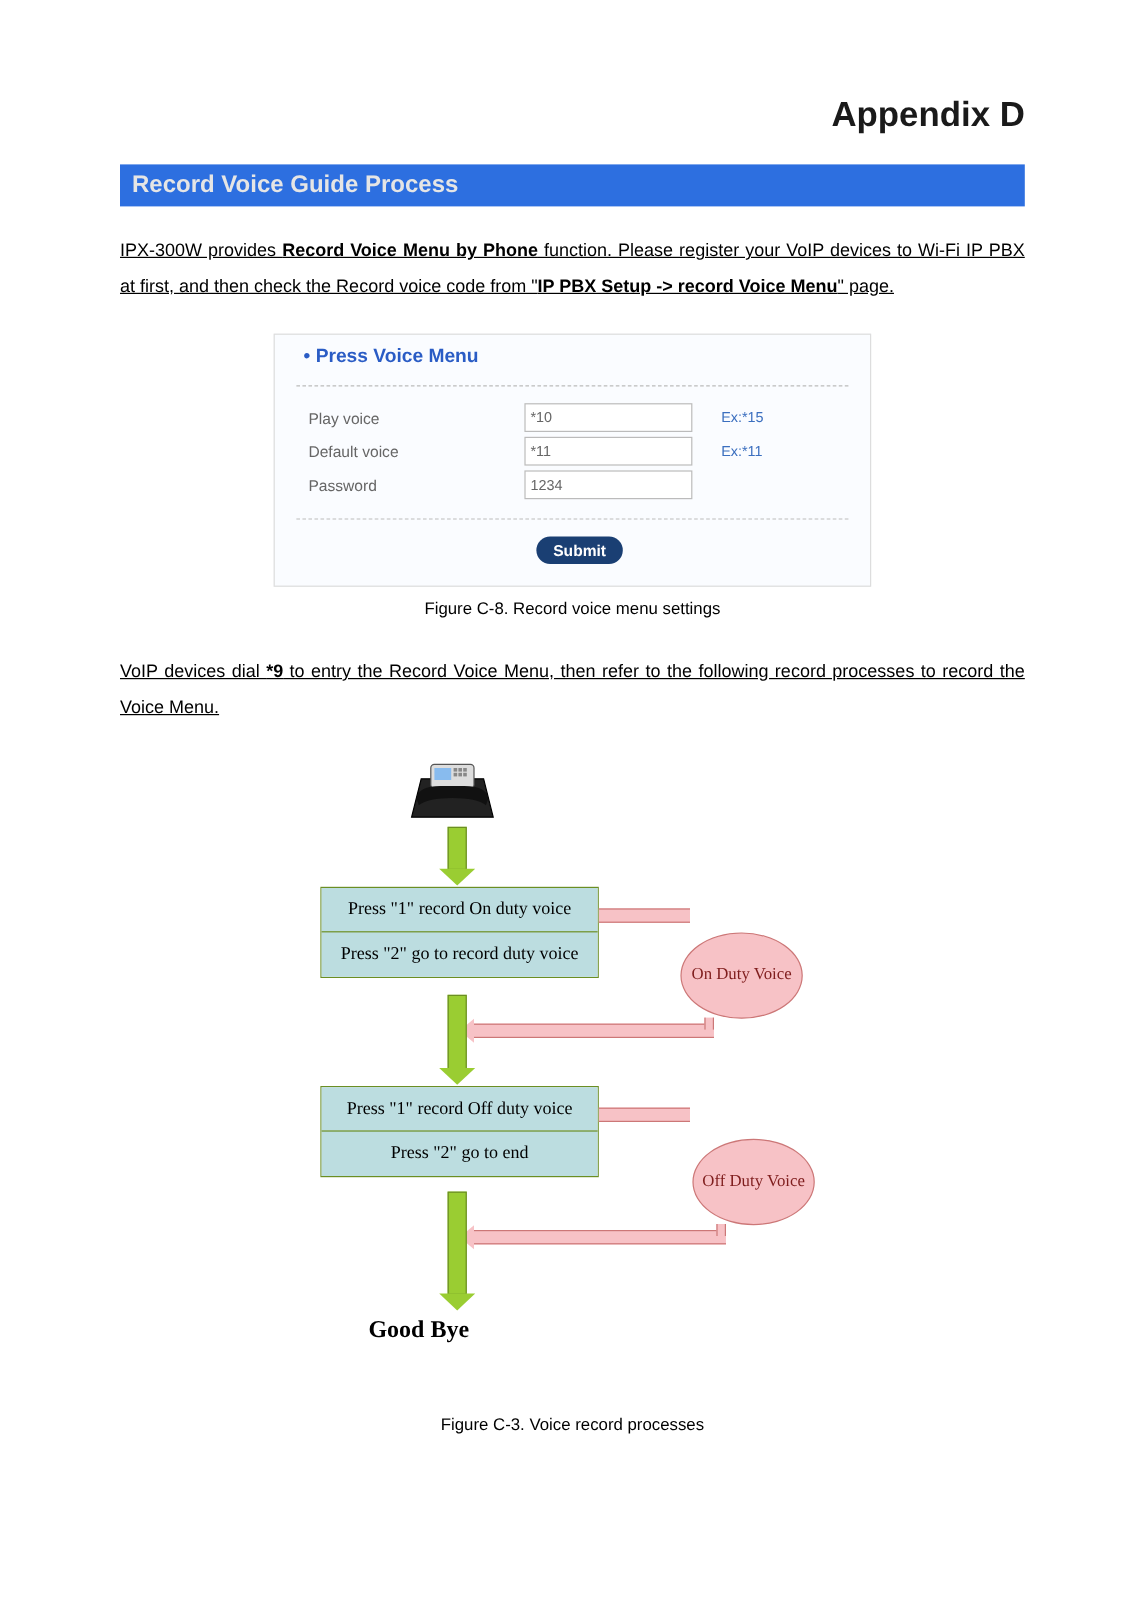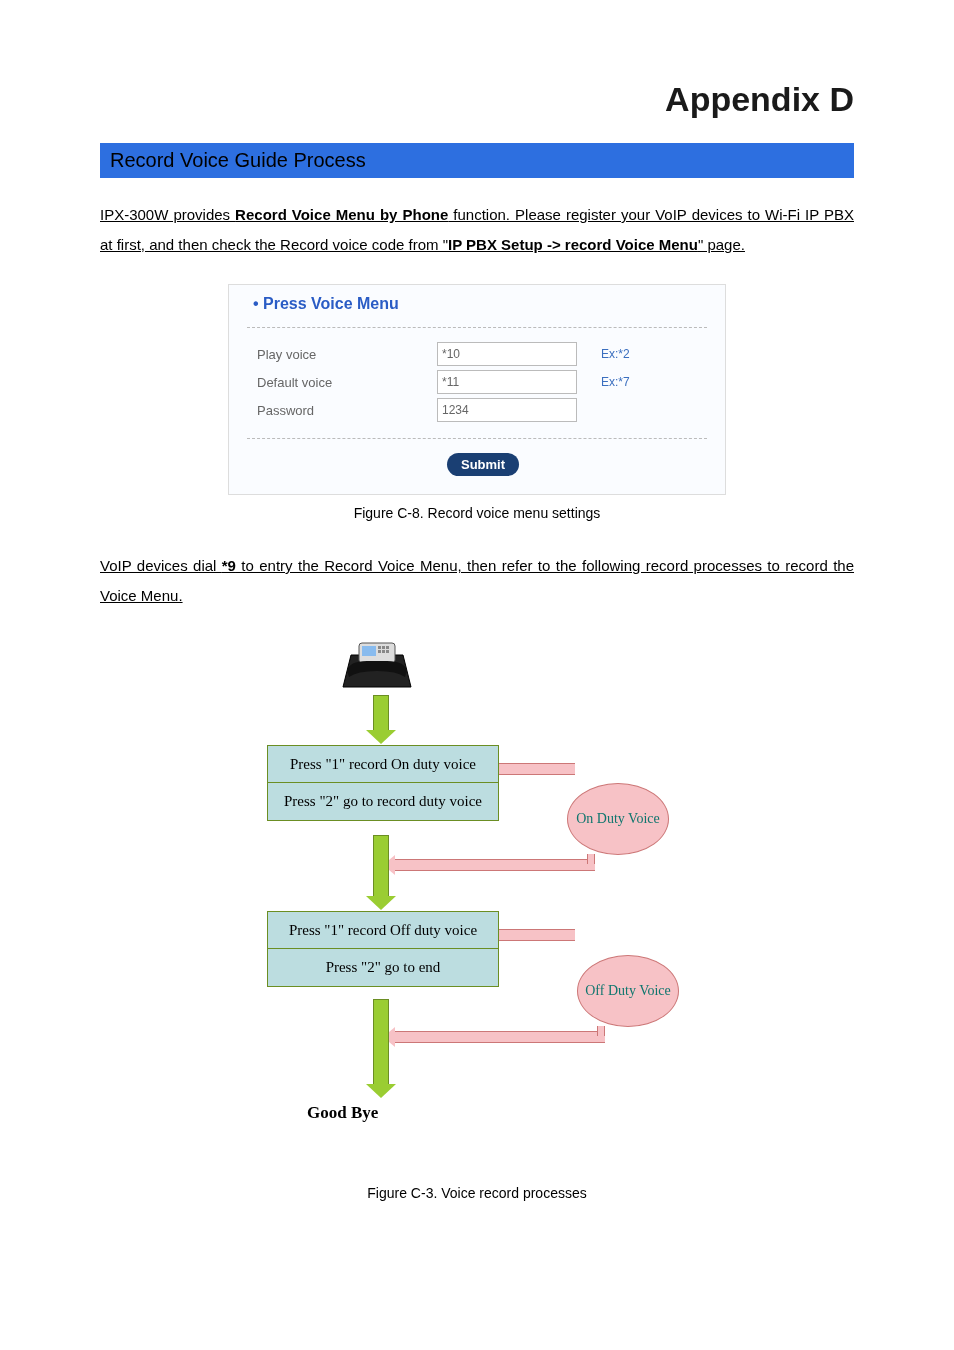--- a/index.html
+++ b/index.html
@@ -8,30 +8,30 @@
     background: #fff;
     font-family: Arial, Helvetica, sans-serif;
     color: #000;
     width: 954px;
   }
   .page {
     padding: 80px 100px 80px 100px;
   }
   .appendix-title {
     text-align: right;
-    font-size: 34px;
+    font-size: 29px;
     font-weight: bold;
     color: #1a1a1a;
     margin-bottom: 24px;
   }
   .section-bar {
     background: #2d6fe0;
-    color: #000000;
+    color: #e5e5e5;
     font-size: 20px;
-    font-weight: normal;
+    font-weight: bold;
     padding: 6px 10px;
     margin-bottom: 22px;
   }
   .body-text {
     font-size: 15px;
     line-height: 2.0;
     text-align: justify;
     margin-bottom: 24px;
     text-decoration: underline;
   }
@@ -149,21 +149,21 @@
   .ellipse {
     position: absolute;
     width: 100px;
     height: 70px;
     background: #f7c2c6;
     border: 1px solid #c77;
     border-radius: 50%;
     text-align: center;
     font-family: Georgia, "Times New Roman", serif;
     font-size: 14px;
-    color: #0f766e;
+    color: #7f1d1d;
     display: flex;
     align-items: center;
     justify-content: center;
     line-height: 1.25;
   }
   .conn-pink {
     position: absolute;
     height: 10px;
     background: #f7c2c6;
     border-top: 1px solid #c77;
@@ -173,21 +173,21 @@
     content: "";
     position: absolute;
     left: -12px; top: -5px;
     border-top: 10px solid transparent;
     border-bottom: 10px solid transparent;
     border-right: 12px solid #f7c2c6;
   }
   .goodbye {
     position: absolute;
     font-family: Georgia, "Times New Roman", serif;
-    font-size: 17px;
+    font-size: 20px;
     font-weight: bold;
   }
 </style>
 </head>
 <body>
 
 <div class="page">
   <div class="appendix-title">Appendix D</div>
 
   <div class="section-bar">Record Voice Guide Process</div>
@@ -197,26 +197,26 @@
   </div>
 
   <div class="figure-wrap">
     <div class="settings-panel">
       <div class="panel-title">Press Voice Menu</div>
       <div class="panel-divider"></div>
 
       <div class="row">
         <div class="lbl">Play voice</div>
         <div class="fld"><input type="text" value="*10" style=""></div>
-        <div class="ex">Ex:*2</div>
+        <div class="ex">Ex:*15</div>
       </div>
       <div class="row">
         <div class="lbl">Default voice</div>
         <div class="fld"><input type="text" value="*11" style=""></div>
-        <div class="ex">Ex:*7</div>
+        <div class="ex">Ex:*11</div>
       </div>
       <div class="row">
         <div class="lbl">Password</div>
         <div class="fld"><input type="text" value="1234" style=""></div>
         <div class="ex"></div>
       </div>
 
       <div class="submit-row">
         <button class="submit-btn">Submit</button>
       </div>

